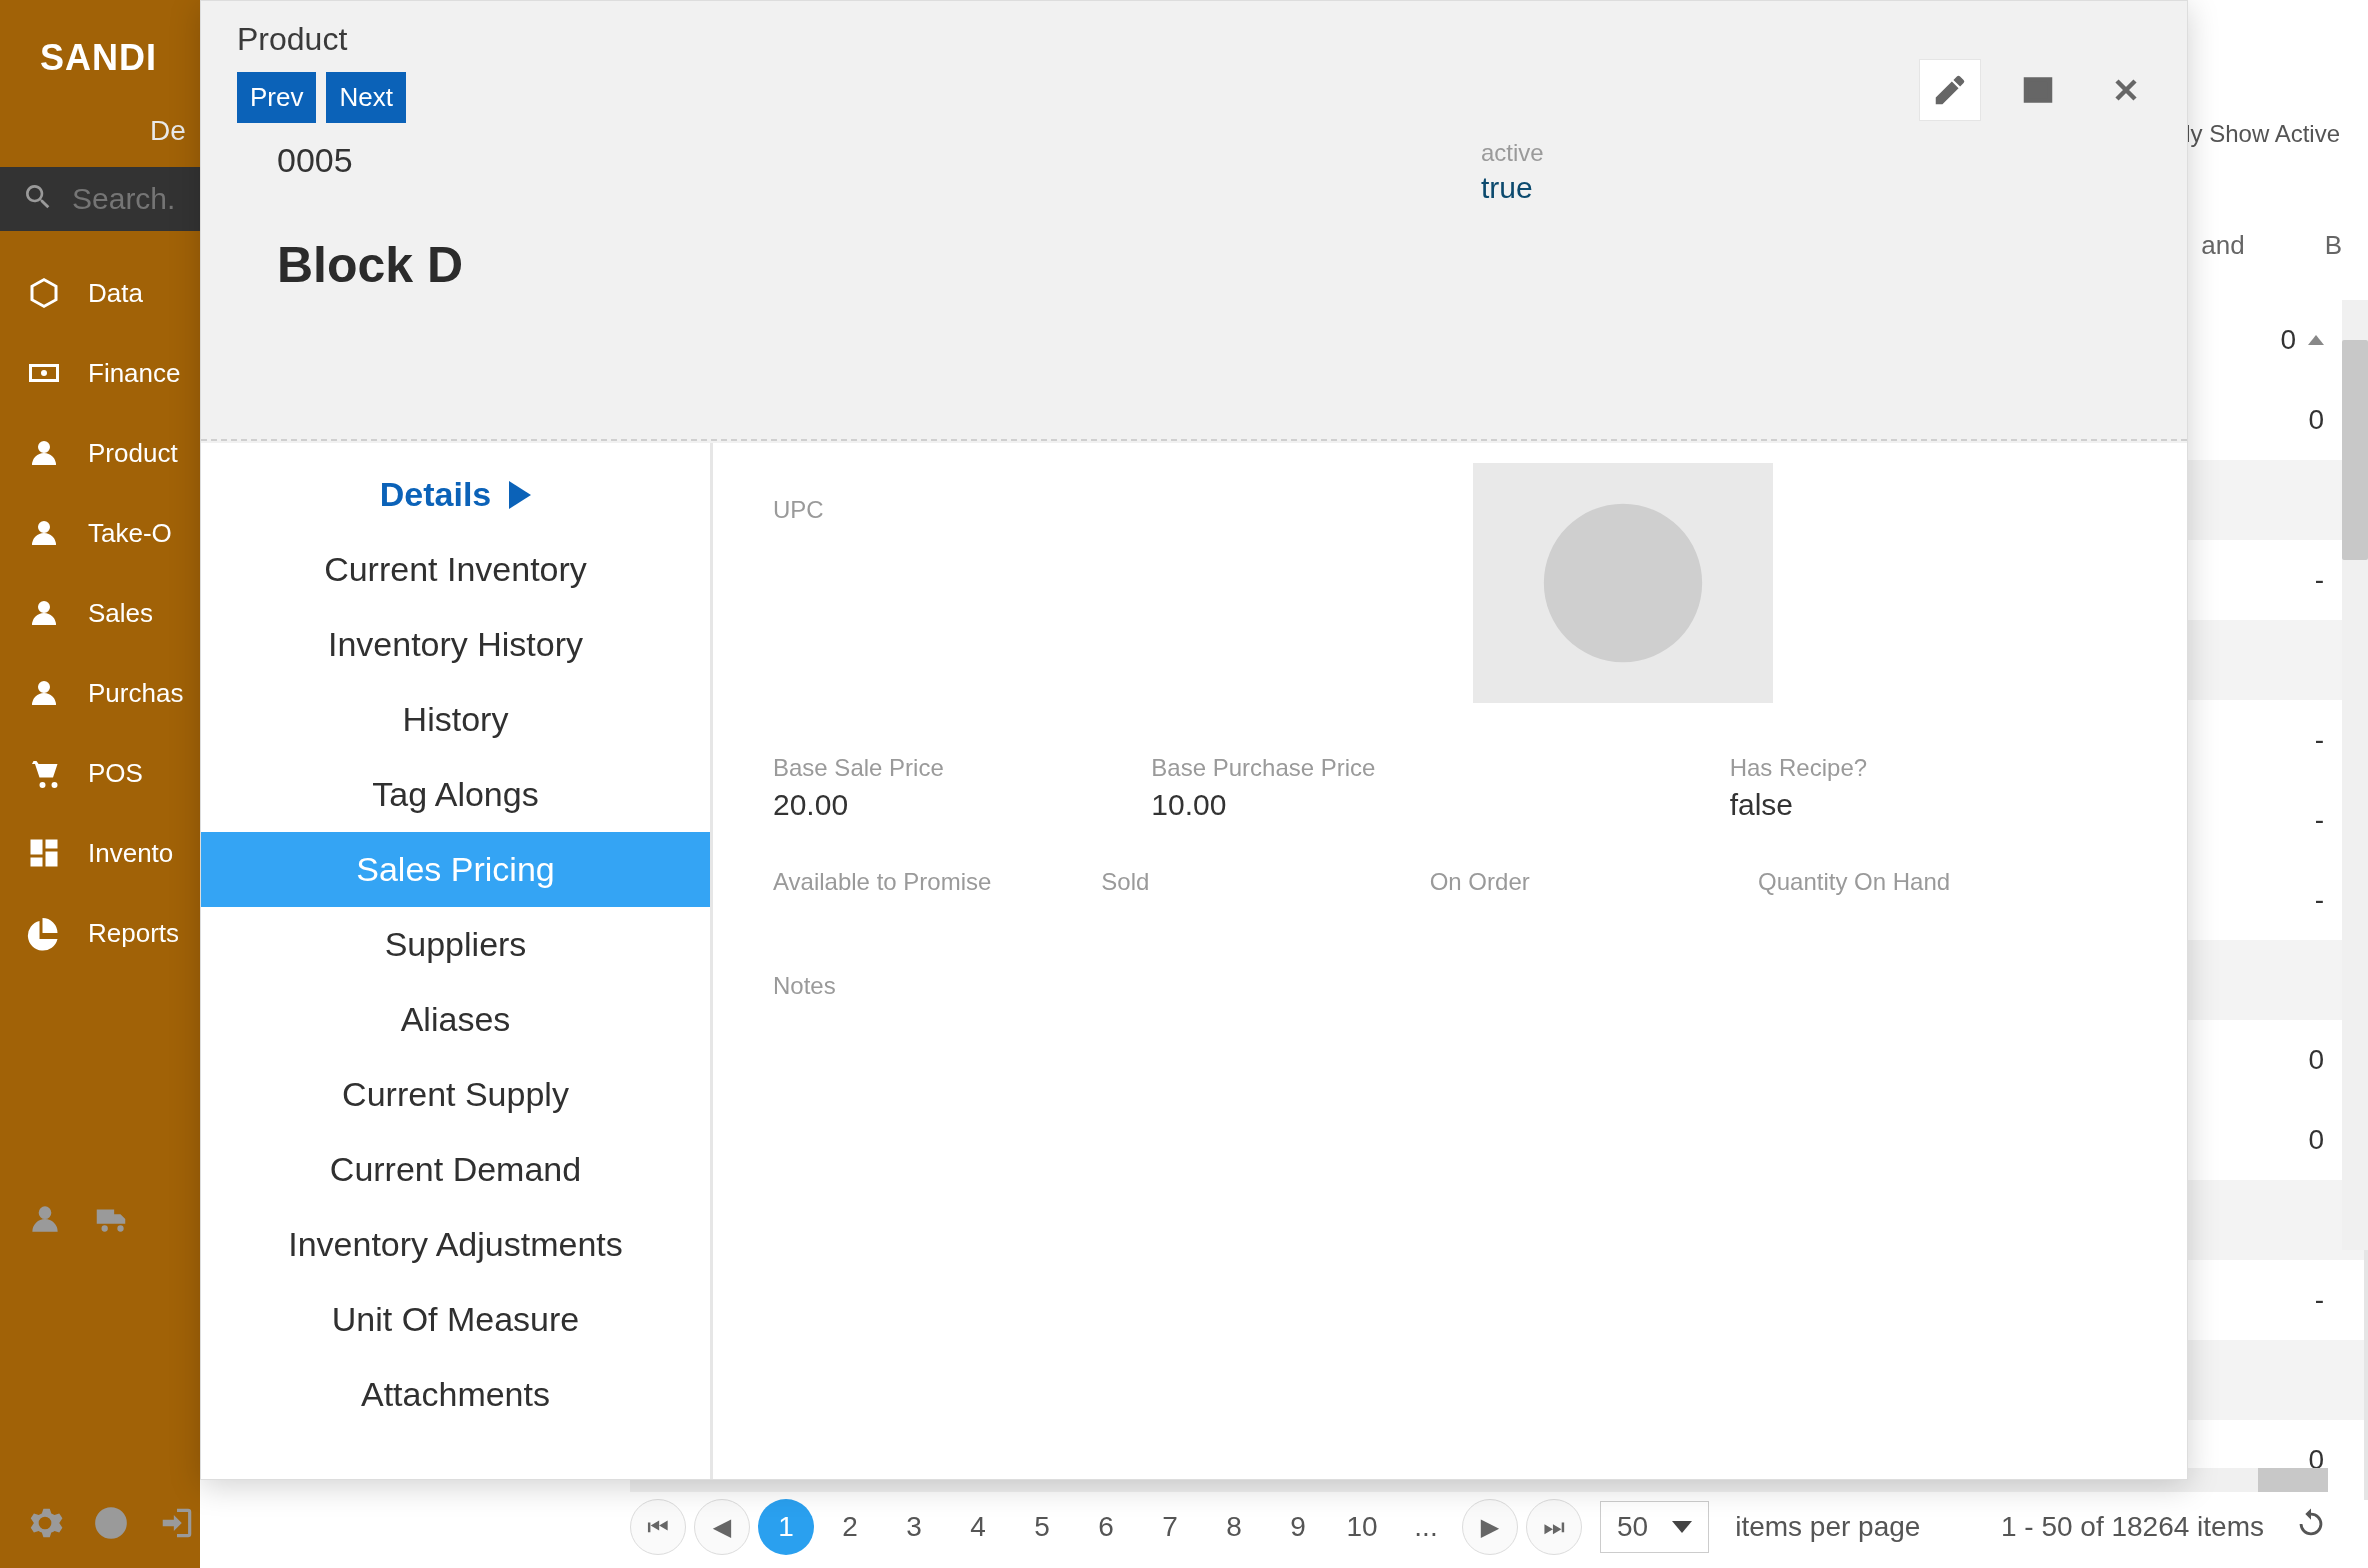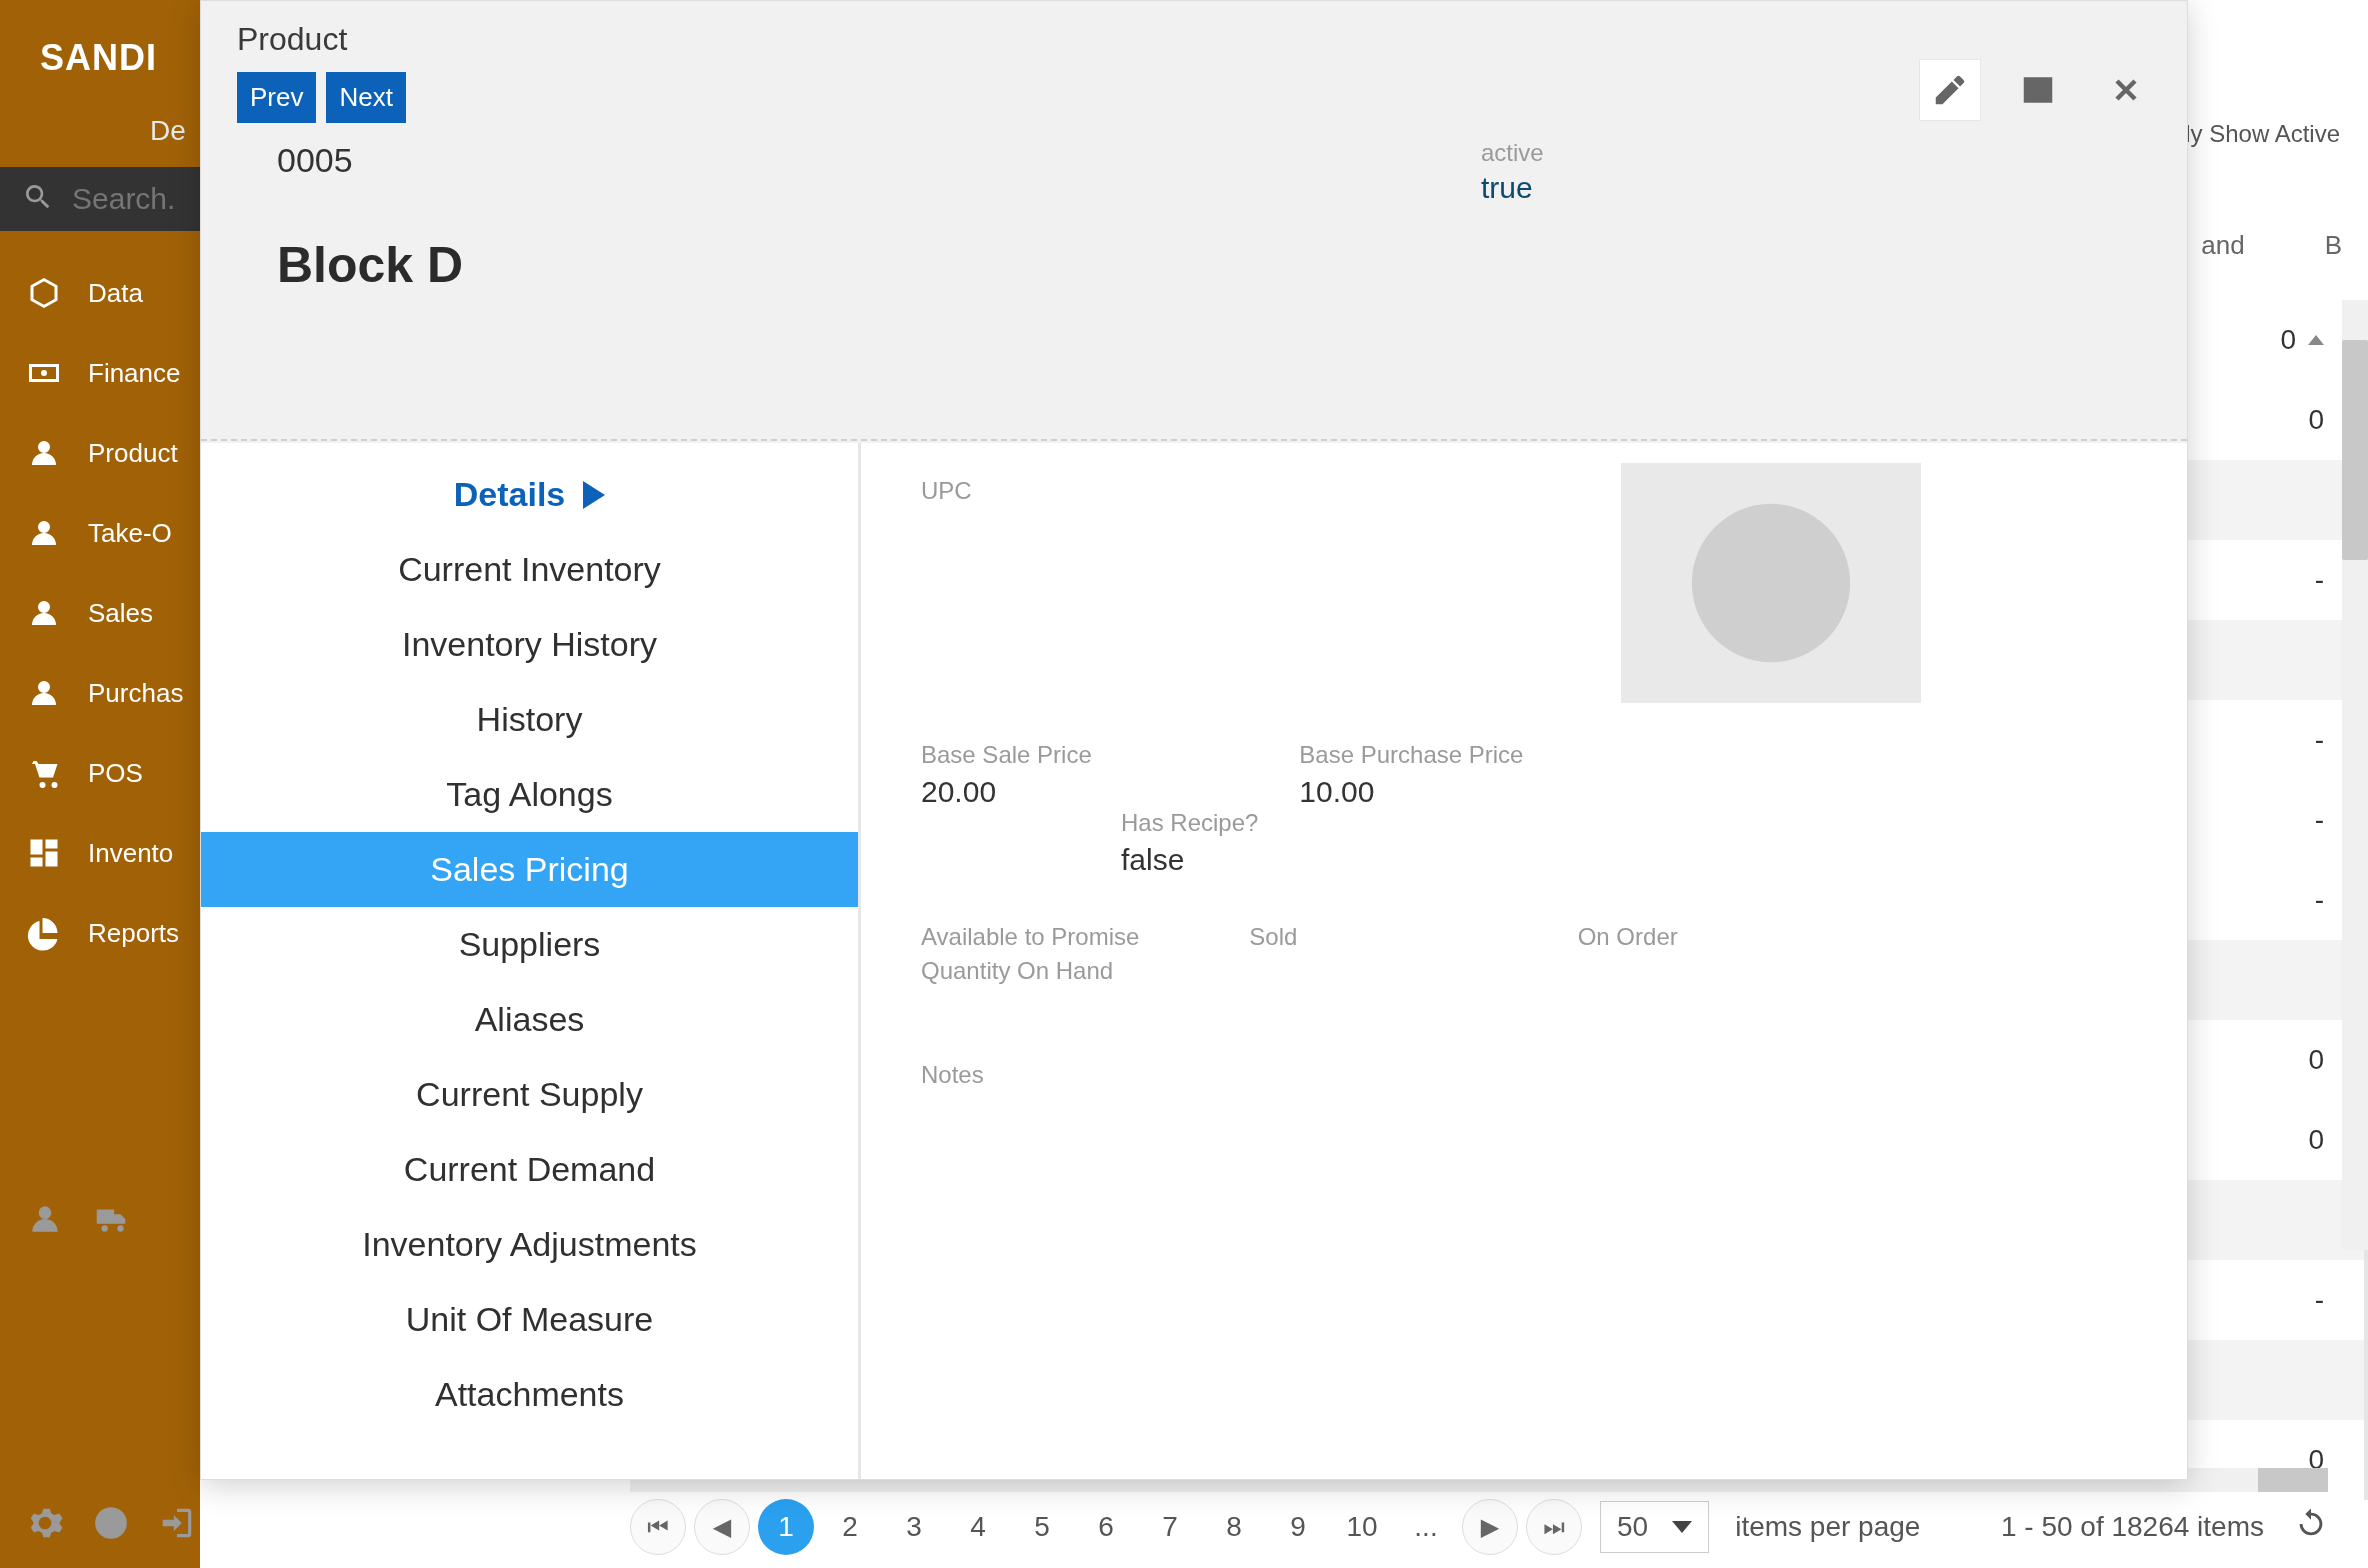--- a/index.html
+++ b/index.html
@@ -67,31 +67,31 @@
   .modal-name { margin-top:56px; margin-left:40px; font-size:50px; font-weight:600; color:#2b2b2b; }
   .active-block { position:absolute; left:1280px; top:138px; font-size:30px; }
   .active-block .lab{ color:#9a9a9a; }
   .active-block .val{ color:#0c4a6e; margin-top:4px; }
   .modal-tools { position:absolute; right:30px; top:58px; display:flex; gap:26px; }
   .tool { width:62px; height:62px; display:flex; align-items:center; justify-content:center; cursor:pointer;}
   .tool.boxed{ background:#fff; border:1px solid #e5e5e5;}
   .tool svg { width:36px; height:36px; fill:#666; stroke:#666;}
 
   .modal-body { position:absolute; left:0; right:0; top:442px; bottom:0; display:flex; background:#fff;}
-  .section-nav { width:660px; border-right:3px solid #e6e6e6; padding-top:14px; display:flex; flex-direction:column; }
+  .section-nav { width:512px; border-right:3px solid #e6e6e6; padding-top:14px; display:flex; flex-direction:column; }
   .section-item { text-align:center; font-size:34px; color:#303030; padding:18px 10px; cursor:pointer; }
   .section-item.details { color:#0b62b8; font-weight:700; display:flex; align-items:center; justify-content:center; gap:18px;}
   .section-item.details .play{ width:0;height:0;border-top:14px solid transparent;border-bottom:14px solid transparent;border-left:22px solid #0b62b8;}
   .section-item.active { background:#34a4f4; color:#fff; }
 
   .detail-pane { flex:1; padding:34px 60px; font-size:30px; color:#333; position:relative; }
   .lab { color:#9a9a9a; font-size:24px; }
   .val { color:#333; font-size:30px; margin-top:6px;}
   .field { display:inline-block; vertical-align:top; }
-  .row1 .field { margin-right:220px; }
+  .row1 .field { margin-right:220px;margin-top:19px; }
   .row2 { margin-top:230px; }
   .row2 .field{ margin-right:110px; min-width:260px;}
   .row3 { margin-top:46px; }
   .row3 .field{ margin-right:80px; min-width:240px;}
   .notes { margin-top:70px; }
   .placeholder-img {
     position:absolute; left:760px; top:20px; width:300px; height:240px; background:#e9e9e9;
     display:flex; align-items:center; justify-content:center;
   }
   .placeholder-img svg{ width:190px; height:190px; fill:#cfcfcf; }

